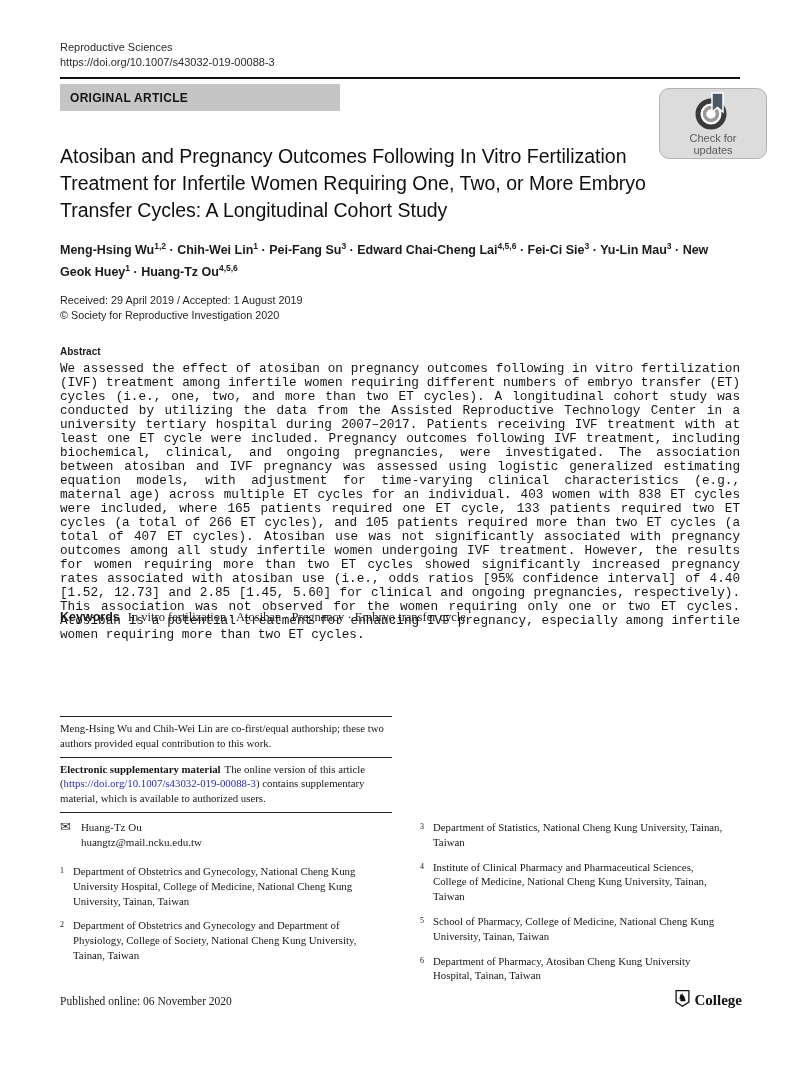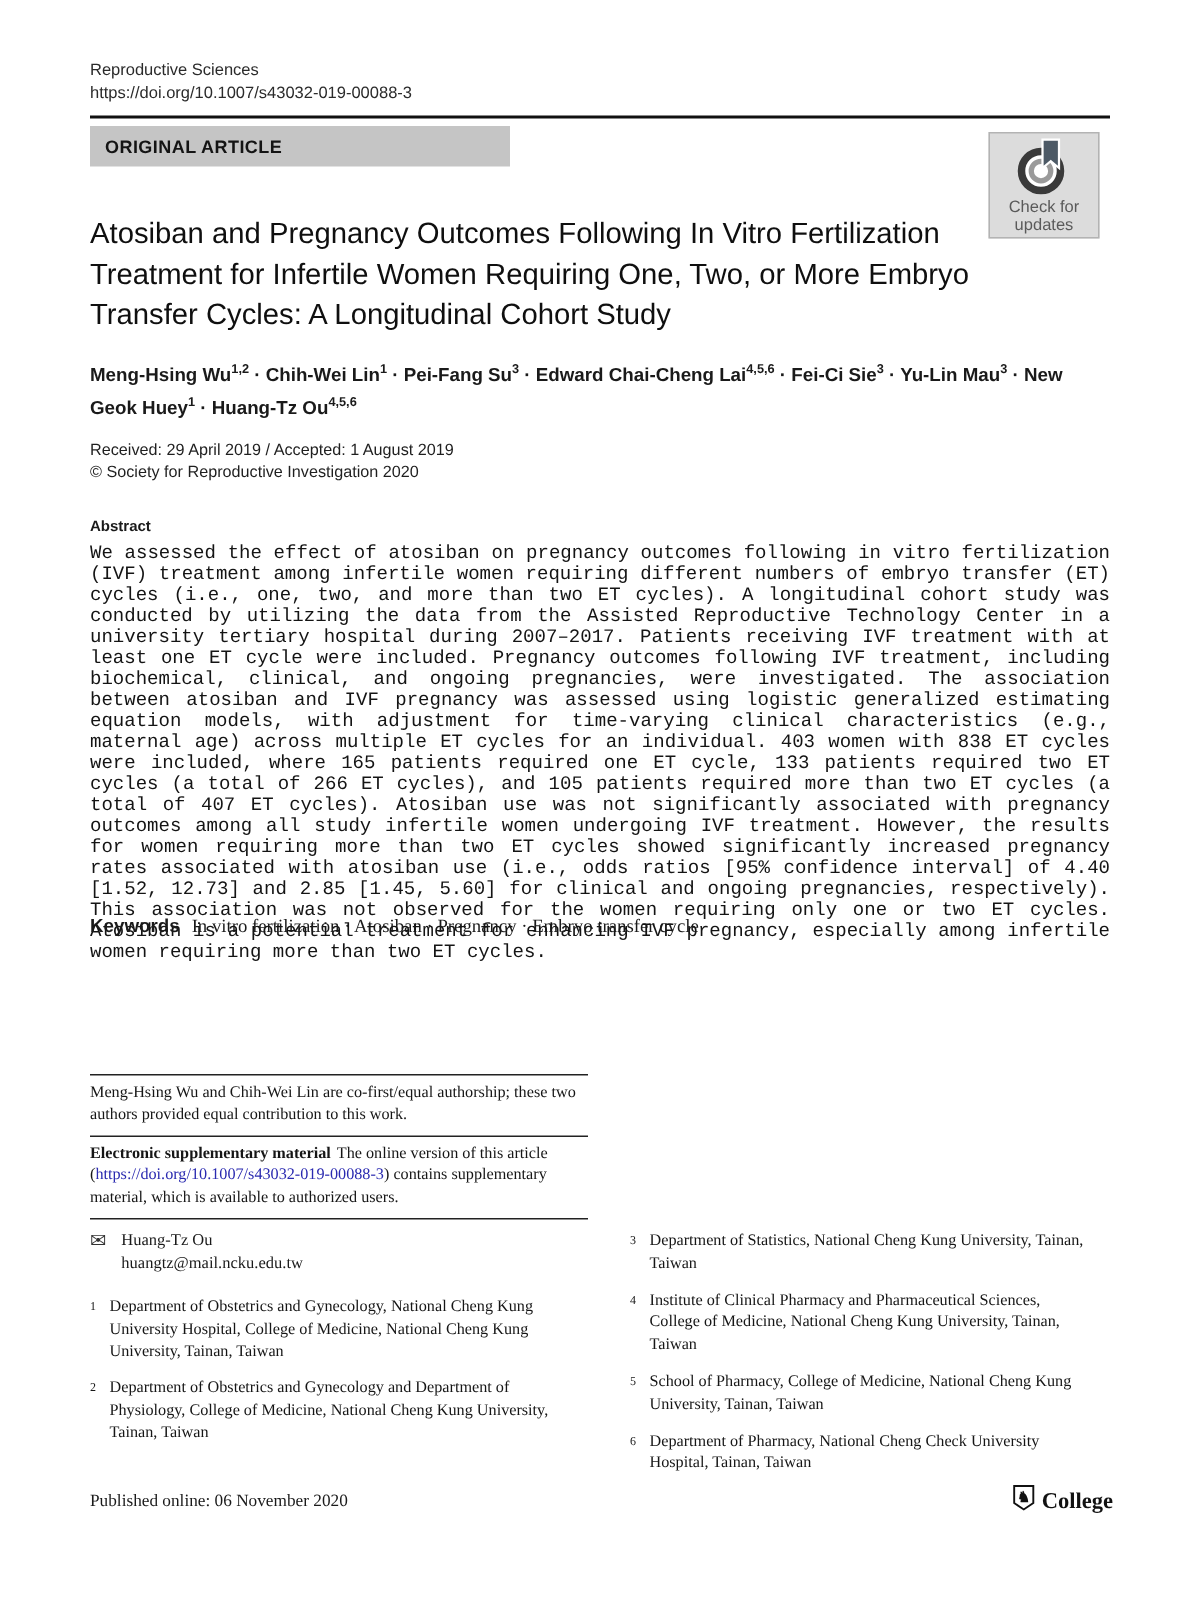--- a/index.html
+++ b/index.html
@@ -12,22 +12,22 @@
   
   .header { position:absolute; top:40px; left:60px; font-size:11px; line-height:15px; color:#2b2b2b; }
   .rule-top { position:absolute; top:77px; left:60px; width:680px; border-top:2px solid #111; }
   .banner {
     position:absolute; top:84px; left:60px; width:280px; height:27px;
     background:#c5c5c5; display:flex; align-items:center; padding-left:10px;
     font-size:12px; font-weight:bold; letter-spacing:.3px; color:#141414;
   }
   
   .badge {
-    position:absolute; top:88px; left:659px; width:74px; height:71px;
-    background:#dcdcdc; border:1px solid #b3b3b3; border-radius:0;
+    position:absolute; top:88px; left:659px; width:108px; height:71px;
+    background:#dcdcdc; border:1px solid #b3b3b3; border-radius:10px;
     display:flex; flex-direction:column; align-items:center; justify-content:flex-start;
     cursor:pointer;
   }
   .badge svg { margin-top:2px; }
   .badge-text { font-size:11px; line-height:12px; color:#5a5a5a; text-align:center; margin-top:-1px; }
   
   .title {
     position:absolute; top:143px; left:60px; width:625px;
     font-size:19.5px; line-height:27px; font-weight:normal; color:#0f0f0f;
   }
@@ -127,41 +127,41 @@
           <div>huangtz@mail.ncku.edu.tw</div>
         </div>
       </div>
       <div>
           <div class="affil">
             <sup>1</sup>
             <span class="affil-text">Department of Obstetrics and Gynecology, National Cheng Kung University Hospital, College of Medicine, National Cheng Kung University, Tainan, Taiwan</span>
           </div>
           <div class="affil">
             <sup>2</sup>
-            <span class="affil-text">Department of Obstetrics and Gynecology and Department of Physiology, College of Medicine, National Cheng Kung University, Tainan, Taiwan</span>
+            <span class="affil-text">Department of Obstetrics and Gynecology and Department of Physiology, College of Society, National Cheng Kung University, Tainan, Taiwan</span>
           </div>
         </div>
     </div>
     <div class="col-right">
       <div>
           <div class="affil">
             <sup>3</sup>
             <span class="affil-text">Department of Statistics, National Cheng Kung University, Tainan, Taiwan</span>
           </div>
           <div class="affil">
             <sup>4</sup>
             <span class="affil-text">Institute of Clinical Pharmacy and Pharmaceutical Sciences, College of Medicine, National Cheng Kung University, Tainan, Taiwan</span>
           </div>
           <div class="affil">
             <sup>5</sup>
             <span class="affil-text">School of Pharmacy, College of Medicine, National Cheng Kung University, Tainan, Taiwan</span>
           </div>
           <div class="affil">
             <sup>6</sup>
-            <span class="affil-text">Department of Pharmacy, National Cheng Check University Hospital, Tainan, Taiwan</span>
+            <span class="affil-text">Department of Pharmacy, Atosiban Cheng Kung University Hospital, Tainan, Taiwan</span>
           </div>
         </div>
     </div>
   </div>
 
   <div class="published">Published online: 06 November 2020</div>
 
   <div class="publisher">
     <span>
       <svg width="17" height="19" viewBox="0 0 24 26">

